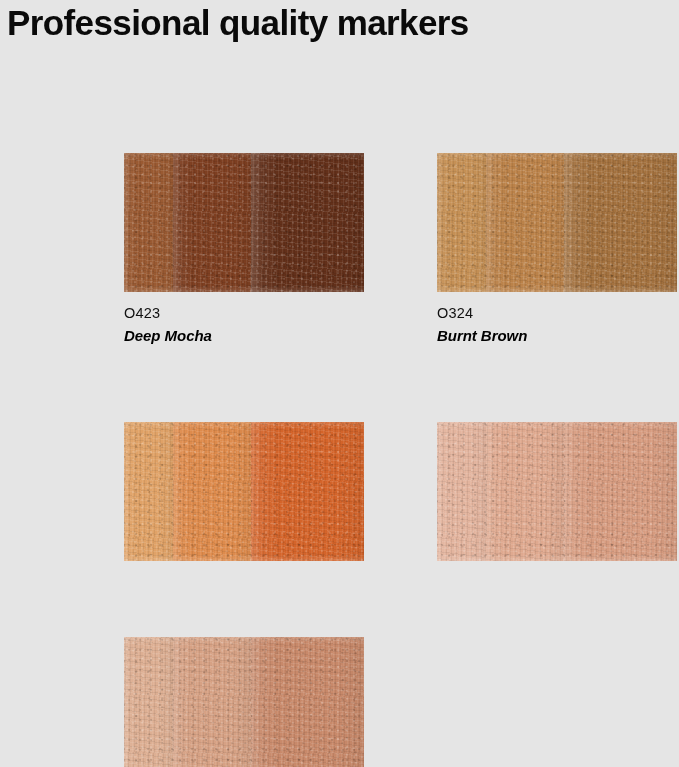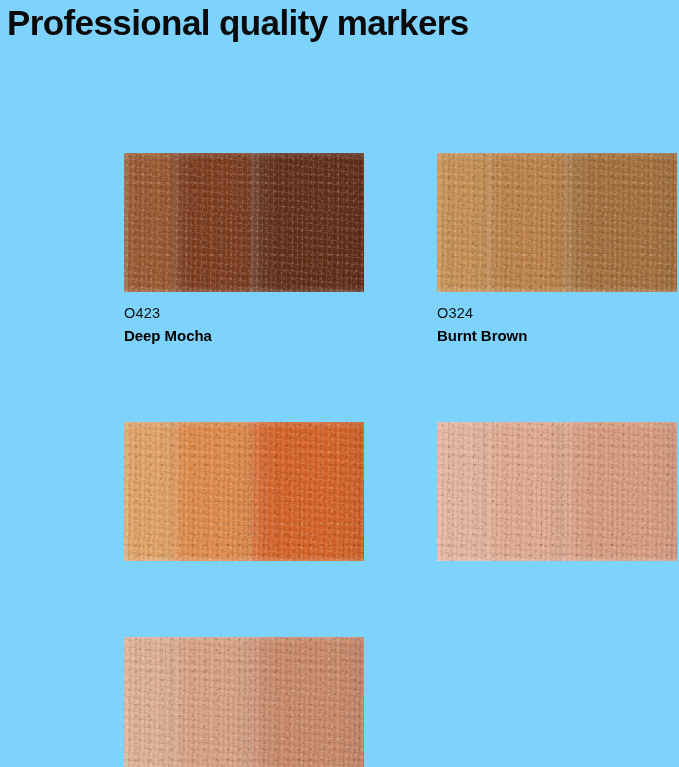--- a/index.html
+++ b/index.html
@@ -14,21 +14,21 @@
     overflow: hidden;
     font-family: "Liberation Sans", sans-serif;
     color: #000000;
     -webkit-font-smoothing: antialiased;
   }
 
   .page {
     position: relative;
     width: 679px;
     height: 767px;
-    background: #7dd3fc;
+    background: #e5e5e5;
   }
 
   
   .header {
     position: absolute;
     left: 7px;
     top: 2px;
     width: 660px;
   }
   .title {
@@ -159,20 +159,21 @@
     letter-spacing: 0.2px;
     color: #111111;
   }
   .name {
     padding-top: 3px;
     font-size: 15px;
     line-height: 20px;
     font-weight: 700;
     letter-spacing: -0.05px;
     color: #000000;
+    font-style: italic;
   }
 </style>
 </head>
 <body style="background-color: rgb(255, 255, 255);">
 
 <div class="page">
 
   <div class="header">
     <h1 class="title">Professional quality markers</h1>
   </div>

